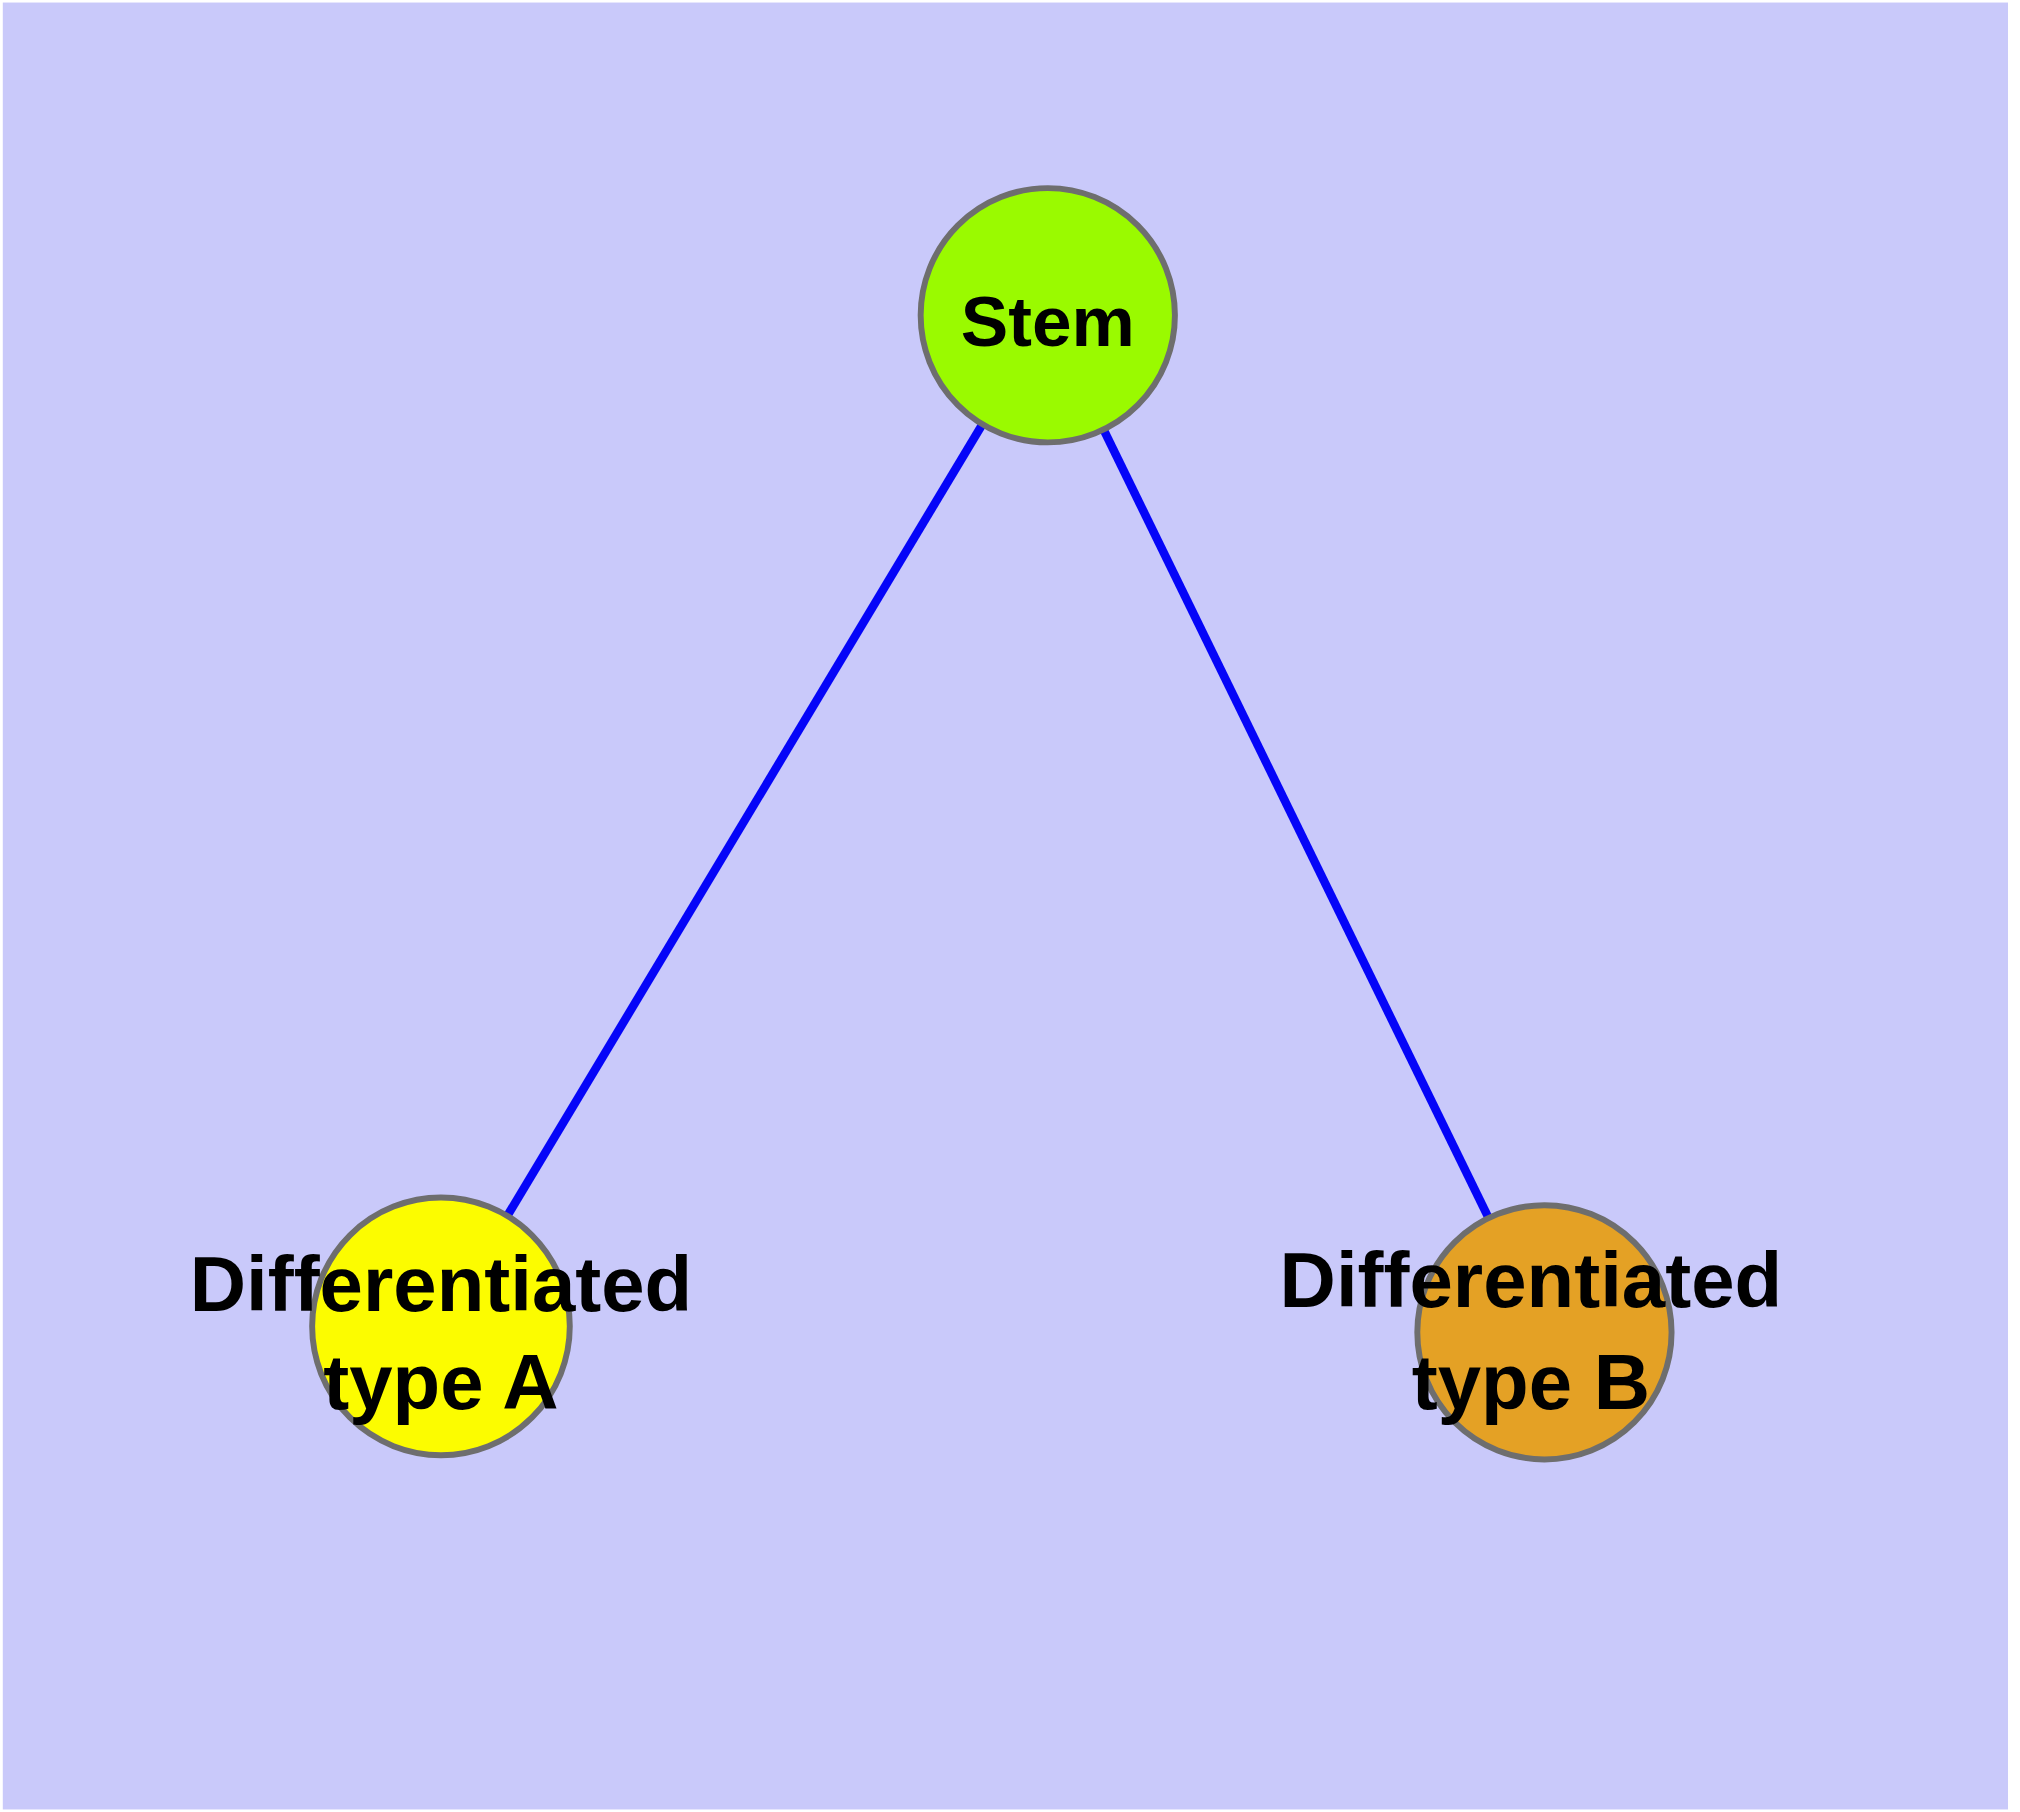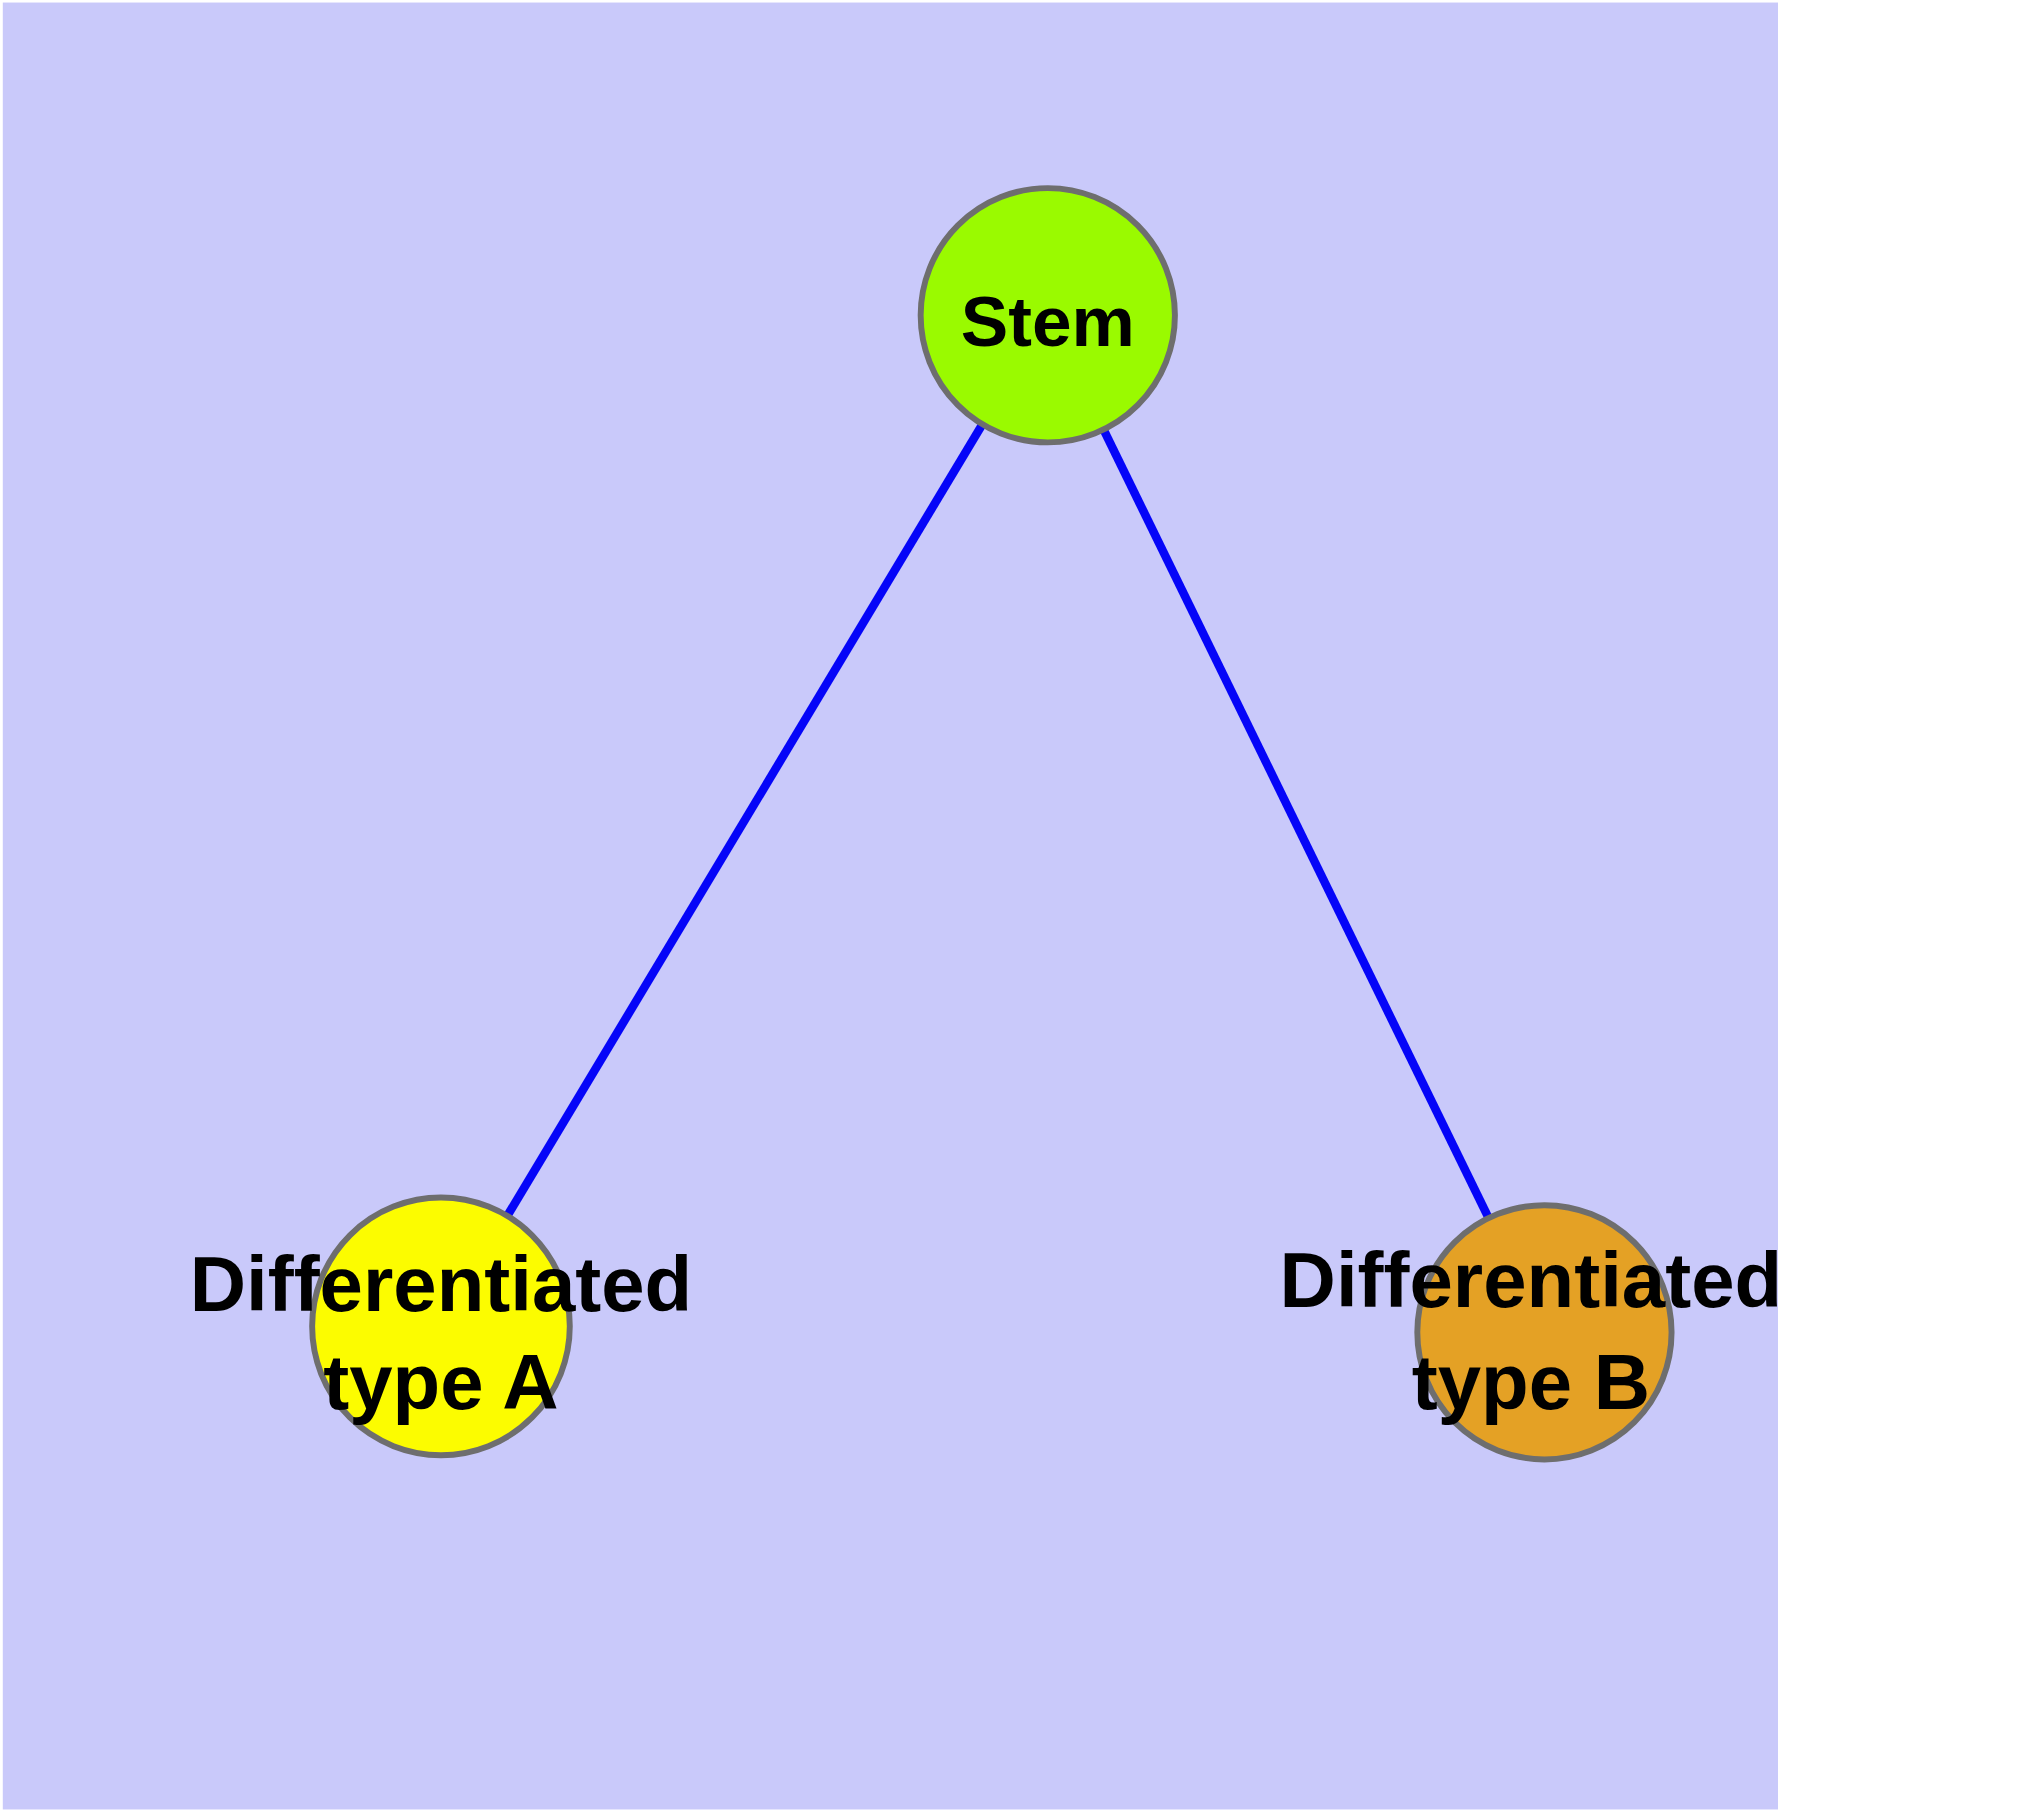--- a/index.html
+++ b/index.html
@@ -2,21 +2,21 @@
 <html style="font-size:13.6px"><head>
 <meta charset="utf-8">
 <style>
   html, body {
     margin: 0;
     padding: 0;
     background: #ffffff;
   }
   .canvas-wrap {
     position: relative;
-    width: 1778px;
+    width: 2008px;
     height: 1812px;
     background: #ffffff;
     overflow: hidden;
     font-family: "Liberation Sans", sans-serif;
   }
   svg.diagram {
     display: block;
     width: 2021px;
     height: 1812px;
   }

